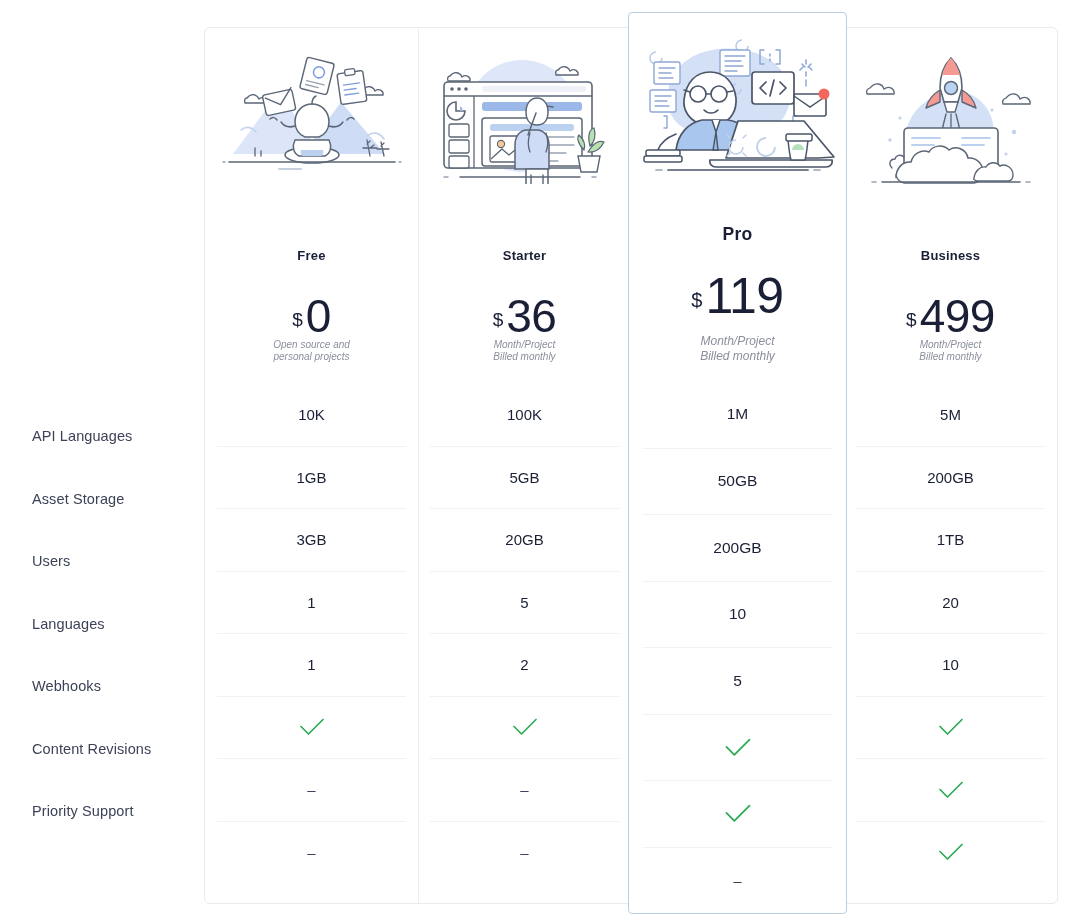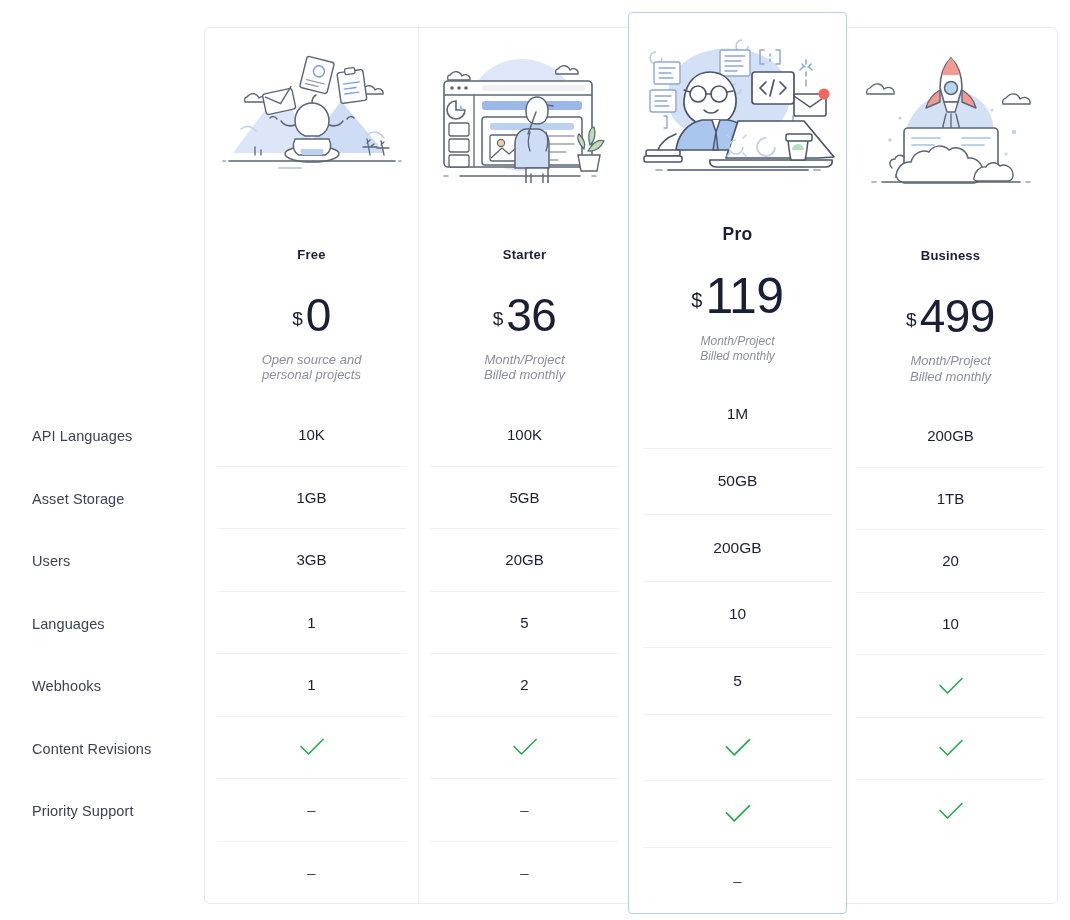--- a/index.html
+++ b/index.html
@@ -111,22 +111,21 @@
     color: #1a1f36;
     font-weight: 400;
     letter-spacing: -.5px;
   }
   .plan.featured .price-row { margin-top: 26px; }
   .plan.featured .price-cur { font-size: 20px; margin-top: 19px; }
   .plan.featured .price-amt { font-size: 50px; }
 
   
   .price-sub {
-    margin-top: 14px;
-    font-size: 13px;
+    font-size: 10px;
     font-style: italic;
     color: #8a8f9c;
     line-height: 1.2;
     text-align: center;
   }
   .plan.featured .price-sub { font-size: 12px; margin-top: 13px; }
 
   
   .values {
     width: 100%;
@@ -341,20 +340,21 @@
         <div class="plan-name">Business</div>
         <div class="price-row">
           <span class="price-cur">$</span>
           <span class="price-amt">499</span>
         </div>
         <div class="price-sub">
           <div>Month/Project</div>
           <div>Billed monthly</div>
         </div>
         <div class="values">
+          <div class="value-cell">5M</div>
           <div class="value-cell">200GB</div>
           <div class="value-cell">1TB</div>
           <div class="value-cell">20</div>
           <div class="value-cell">10</div>
           <div class="value-cell">
             <svg class="check" width="26" height="20" viewBox="0 0 26 20">
                 <path d="M2 9.5 L9.5 17 L24 2.5"></path>
               </svg>
           </div>
           <div class="value-cell">

